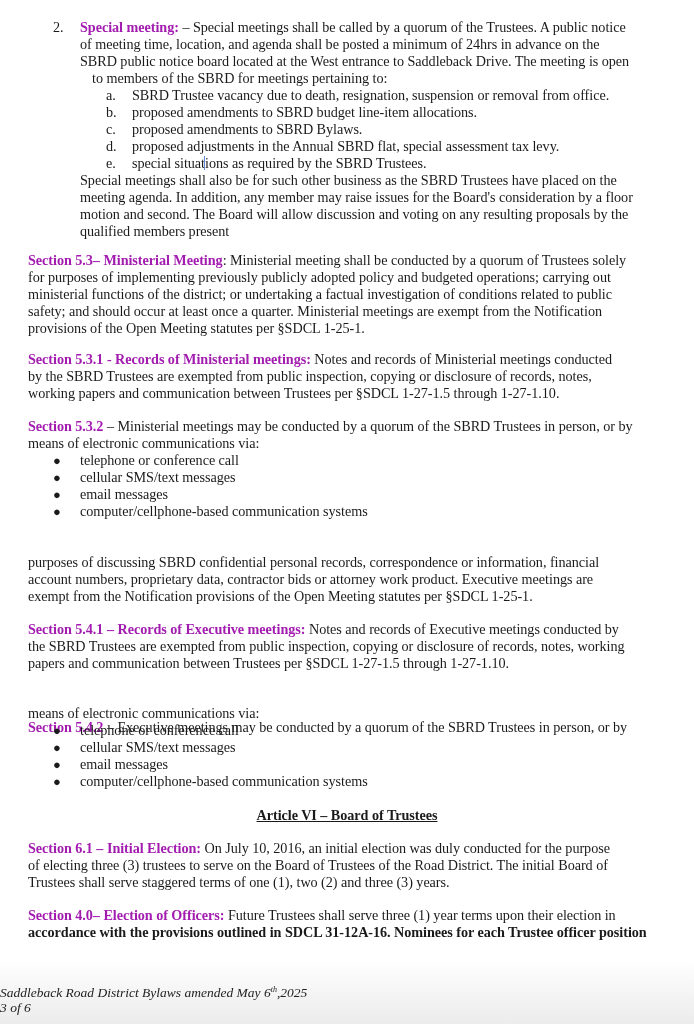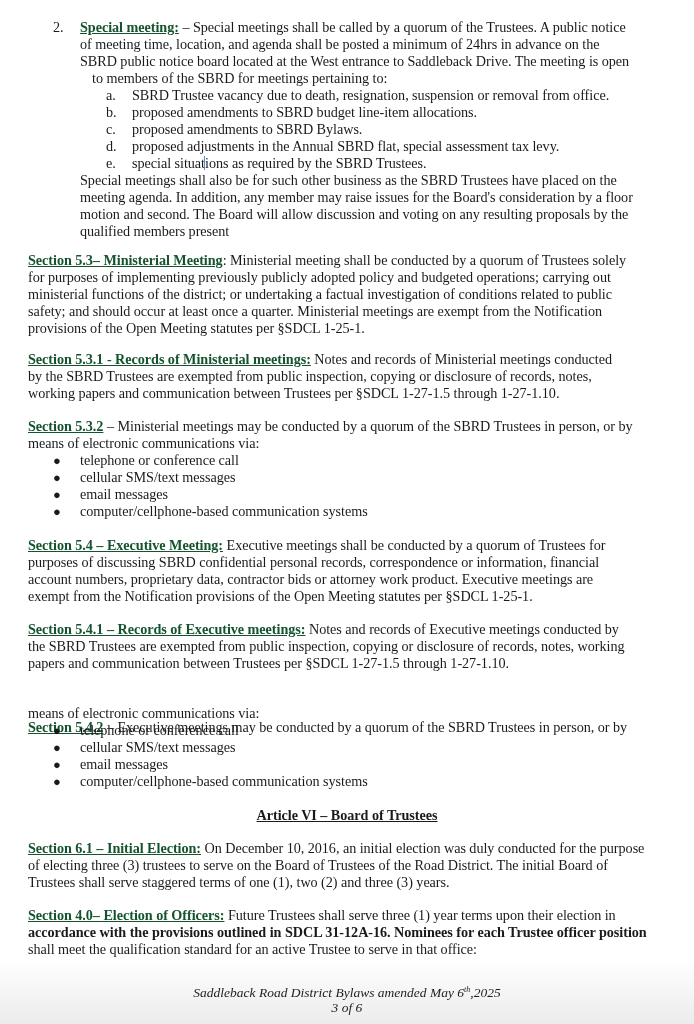--- a/index.html
+++ b/index.html
@@ -11,30 +11,30 @@
     font-size: 14.2px;
     position: relative;
   }
   .page { position: absolute; left: 0; top: 0; width: 694px; height: 1024px; }
   .ln {
     position: absolute;
     white-space: nowrap;
     line-height: 17px;
     letter-spacing: -0.05px;
   }
-  b { font-weight: bold; color: #14532d; text-decoration: underline; }
+  b { font-weight: bold; color: #a21caf; }
   .num { position: absolute; }
   .sub { position: absolute; }
   .bullet { position: absolute; font-size: 13px; }
   .article { text-decoration: underline; font-weight: bold; }
   .footer-band {
     position: absolute; left: 0; top: 960px; width: 694px; height: 64px;
     background: linear-gradient(to bottom, #ffffff 0%, #f3f3f3 60%, #ececec 100%);
   }
-  .footer { position: absolute; width: 694px; text-align: center; font-style: italic; font-size: 13.5px; line-height: 15px; color: #222; }
+  .footer { position: absolute; width: 694px; font-style: italic; font-size: 13.5px; line-height: 15px; color: #222; }
   sup { font-size: 8px; vertical-align: super; line-height: 0; }
   .caret { display: inline-block; width: 1px; height: 14px; background: #5b8bd9; vertical-align: -2px; margin: 0 -0.5px; }
 </style>
 </head>
 <body>
 
 <div class="page">
 
   <span class="num ln" style="left:53px; top:19px;">2.</span>
   <div class="ln" style="left:80px; top:19px;"><b>Special meeting:</b><span> – Special meetings shall be called by a quorum of the Trustees. A public notice</span></div>
@@ -72,21 +72,20 @@
   <div class="ln" style="left:28px; top:435px;">means of electronic communications via:</div>
   <span class="bullet ln" style="left:53px; top:452px;">●</span>
   <div class="ln" style="left:80px; top:452px;">telephone or conference call</div>
   <span class="bullet ln" style="left:53px; top:469px;">●</span>
   <div class="ln" style="left:80px; top:469px;">cellular SMS/text messages</div>
   <span class="bullet ln" style="left:53px; top:486px;">●</span>
   <div class="ln" style="left:80px; top:486px;">email messages</div>
   <span class="bullet ln" style="left:53px; top:503px;">●</span>
   <div class="ln" style="left:80px; top:503px;">computer/cellphone-based communication systems</div>
 
-  <div class="ln" style="left:28px; top:537px;"><b>Section 5.4 – Executive Meeting:</b><span>  Executive meetings shall be conducted by a quorum of Trustees for</span></div>
   <div class="ln" style="left:28px; top:571px;">account numbers, proprietary data, contractor bids or attorney work product. Executive meetings are</div>
   <div class="ln" style="left:28px; top:554px;">purposes of discussing SBRD confidential personal records, correspondence or information, financial</div>
   <div class="ln" style="left:28px; top:588px;">exempt from the Notification provisions of the Open Meeting statutes per §SDCL 1-25-1.</div>
 
   <div class="ln" style="left:28px; top:621px;"><b>Section 5.4.1 – Records of Executive meetings:</b><span> Notes and records of Executive meetings conducted by</span></div>
   <div class="ln" style="left:28px; top:638px;">the SBRD Trustees are exempted from public inspection, copying or disclosure of records, notes, working</div>
   <div class="ln" style="left:28px; top:655px;">papers and communication between Trustees per §SDCL 1-27-1.5 through 1-27-1.10.</div>
 
   <div class="ln" style="left:28px; top:688px;margin-top:31px;"><b>Section 5.4.2</b><span> – Executive meetings may be conducted by a quorum of the SBRD Trustees in person, or by</span></div>
   <div class="ln" style="left:28px; top:705px;">means of electronic communications via:</div>
@@ -94,24 +93,23 @@
   <div class="ln" style="left:80px; top:722px;">telephone or conference call</div>
   <span class="bullet ln" style="left:53px; top:739px;">●</span>
   <div class="ln" style="left:80px; top:739px;">cellular SMS/text messages</div>
   <span class="bullet ln" style="left:53px; top:756px;">●</span>
   <div class="ln" style="left:80px; top:756px;">email messages</div>
   <span class="bullet ln" style="left:53px; top:773px;">●</span>
   <div class="ln" style="left:80px; top:773px;">computer/cellphone-based communication systems</div>
 
   <div class="ln article" style="left:0; width:694px; text-align:center; top:807px;">Article  VI  – Board of Trustees</div>
 
-  <div class="ln" style="left:28px; top:840px;"><b>Section 6.1 – Initial Election:</b><span>  On December 10, 2016, an initial election was duly conducted for the purpose</span></div>
+  <div class="ln" style="left:28px; top:840px;"><b>Section 6.1 – Initial Election:</b><span>  On July 10, 2016, an initial election was duly conducted for the purpose</span></div>
   <div class="ln" style="left:28px; top:857px;">of electing three (3) trustees to serve on the Board of Trustees of the Road District.  The initial Board of</div>
   <div class="ln" style="left:28px; top:874px;">Trustees shall serve staggered terms of one (1), two (2) and three (3) years.</div>
 
   <div class="ln" style="left:28px; top:907px;"><b>Section 4.0– Election of Officers:</b><span>  Future Trustees shall serve three (1) year terms upon their election in</span></div>
   <div class="ln" style="left:28px; top:924px;font-weight:bold;">accordance with the provisions outlined in SDCL 31-12A-16.  Nominees for each Trustee officer position</div>
-  <div class="ln" style="left:28px; top:941px;">shall meet the qualification standard for an active Trustee to serve in that office:</div>
 
   <div class="footer-band"></div>
   <div class="footer" style="top:985px;"><span>Saddleback Road District Bylaws  amended May 6</span><sup>th</sup><span>,2025</span></div>
   <div class="footer" style="top:1000px;">3 of 6</div>
 </div>
 
 </body></html>

